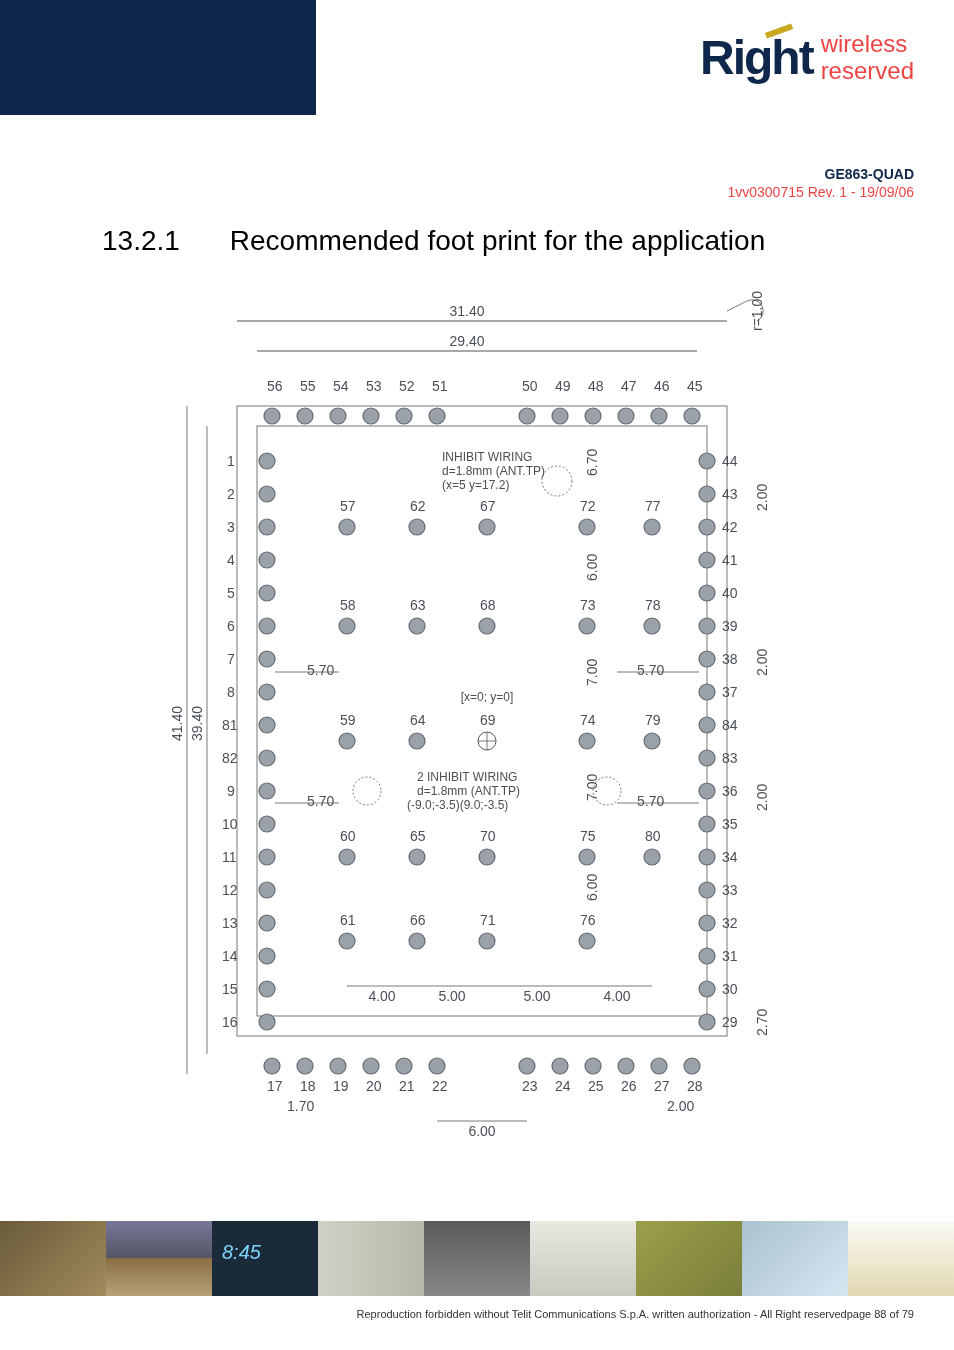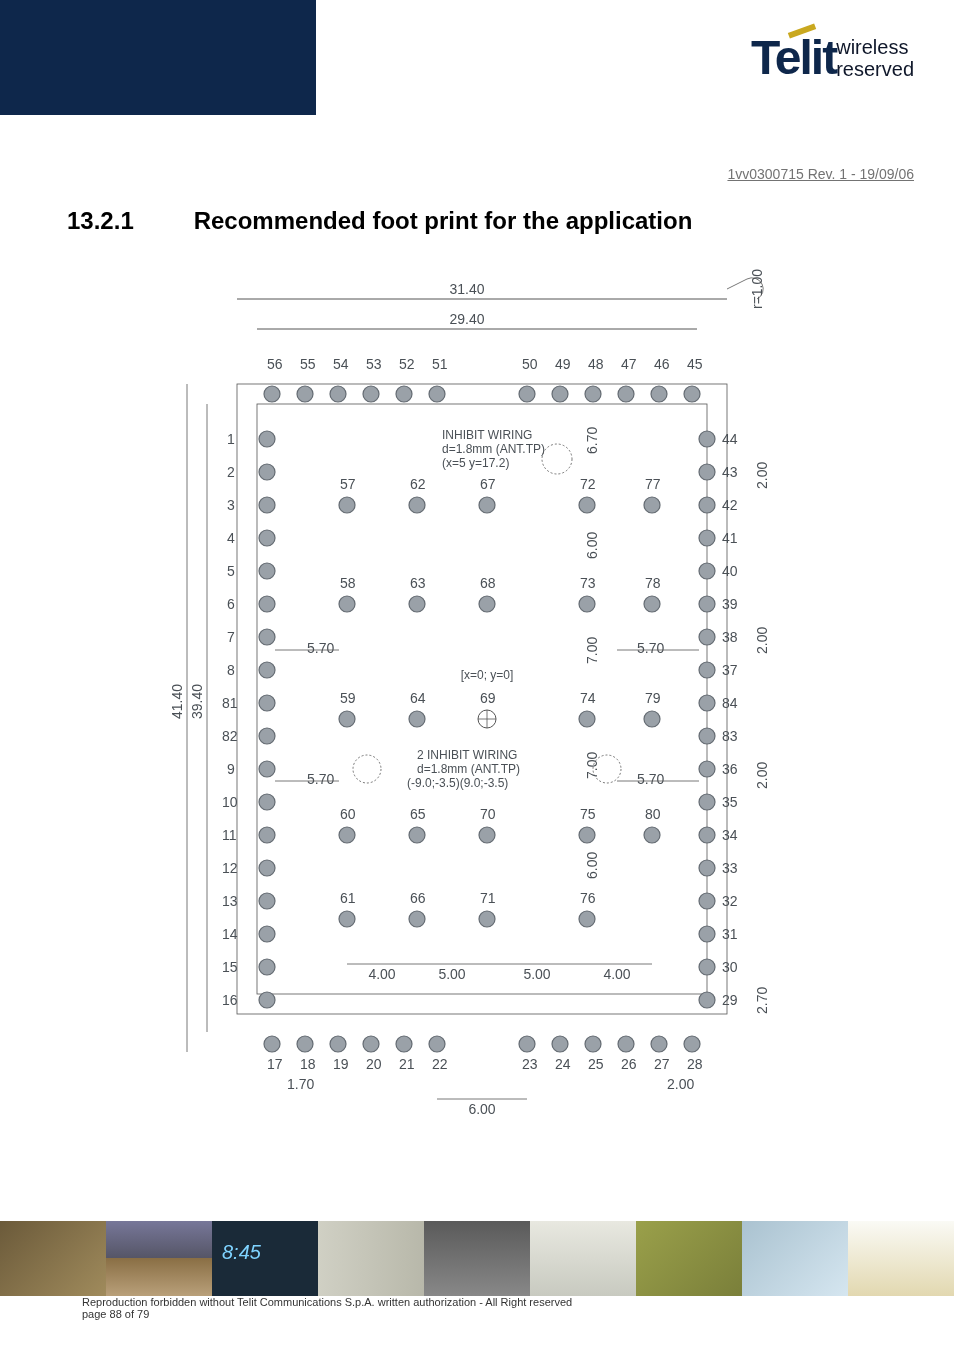--- a/index.html
+++ b/index.html
@@ -38,37 +38,37 @@
   .logo-accent {
     position: absolute;
     width: 28px;
     height: 6px;
     background: #c9a81f;
     top: -2px;
     right: 20px;
     transform: rotate(-20deg);
   }
   .logo-ws {
-    margin-left: 0;
-    color: #0f172a;
-    font-size: 20px;
+    margin-left: 8px;
+    color: #ef4444;
+    font-size: 24px;
     line-height: 1.1;
   }
   .doc-info {
     text-align: right;
     padding: 50px 40px 0 0;
     font-size: 14px;
     line-height: 1.3;
   }
   .doc-info .l1, .doc-info .l2 { font-weight: bold; color: #0e274b; }
-  .doc-info .l3 { color: #737373; text-decoration: underline; }
+  .doc-info .l3 { color: #ef4444; }
   .section-heading {
-    padding: 24px 0 0 67px;
-    font-size: 24px;
-    font-weight: bold;
+    padding: 24px 0 0 102px;
+    font-size: 28px;
+    font-weight: normal;
     color: #000;
   }
   .section-num { display: inline-block; min-width: 120px; }
   .diagram-wrap {
     position: relative;
     width: 620px;
     height: 860px;
     margin: 24px auto 0 auto;
   }
   .diagram-wrap svg { width: 100%; height: 100%; }
@@ -100,41 +100,41 @@
   .footer {
     position: absolute;
     bottom: 30px;
     left: 0;
     width: 100%;
     padding: 0 40px 0 82px;
     display: flex;
     justify-content: flex-end;
     font-size: 11px;
     color: #333;
-    flex-direction: column;
   }
 </style>
 </head>
 <body>
 
 <div class="header">
   <div class="header-left"></div>
   <div class="logo">
     <div class="logo-telit">
       <span class="logo-accent"></span>
-      <span>Telit</span>
+      <span>Right</span>
     </div>
     <div class="logo-ws">
       <div>wireless</div>
       <div>reserved</div>
     </div>
   </div>
 </div>
 
 <div class="doc-info">
+  <div class="l1">GE863-QUAD</div>
   <div class="l3">1vv0300715 Rev. 1 - 19/09/06</div>
 </div>
 
 <h2 class="section-heading">
   <span class="section-num">13.2.1</span>
   <span>Recommended foot print for the application</span>
 </h2>
 
 <div class="diagram-wrap">
 <svg viewBox="0 0 620 860">

